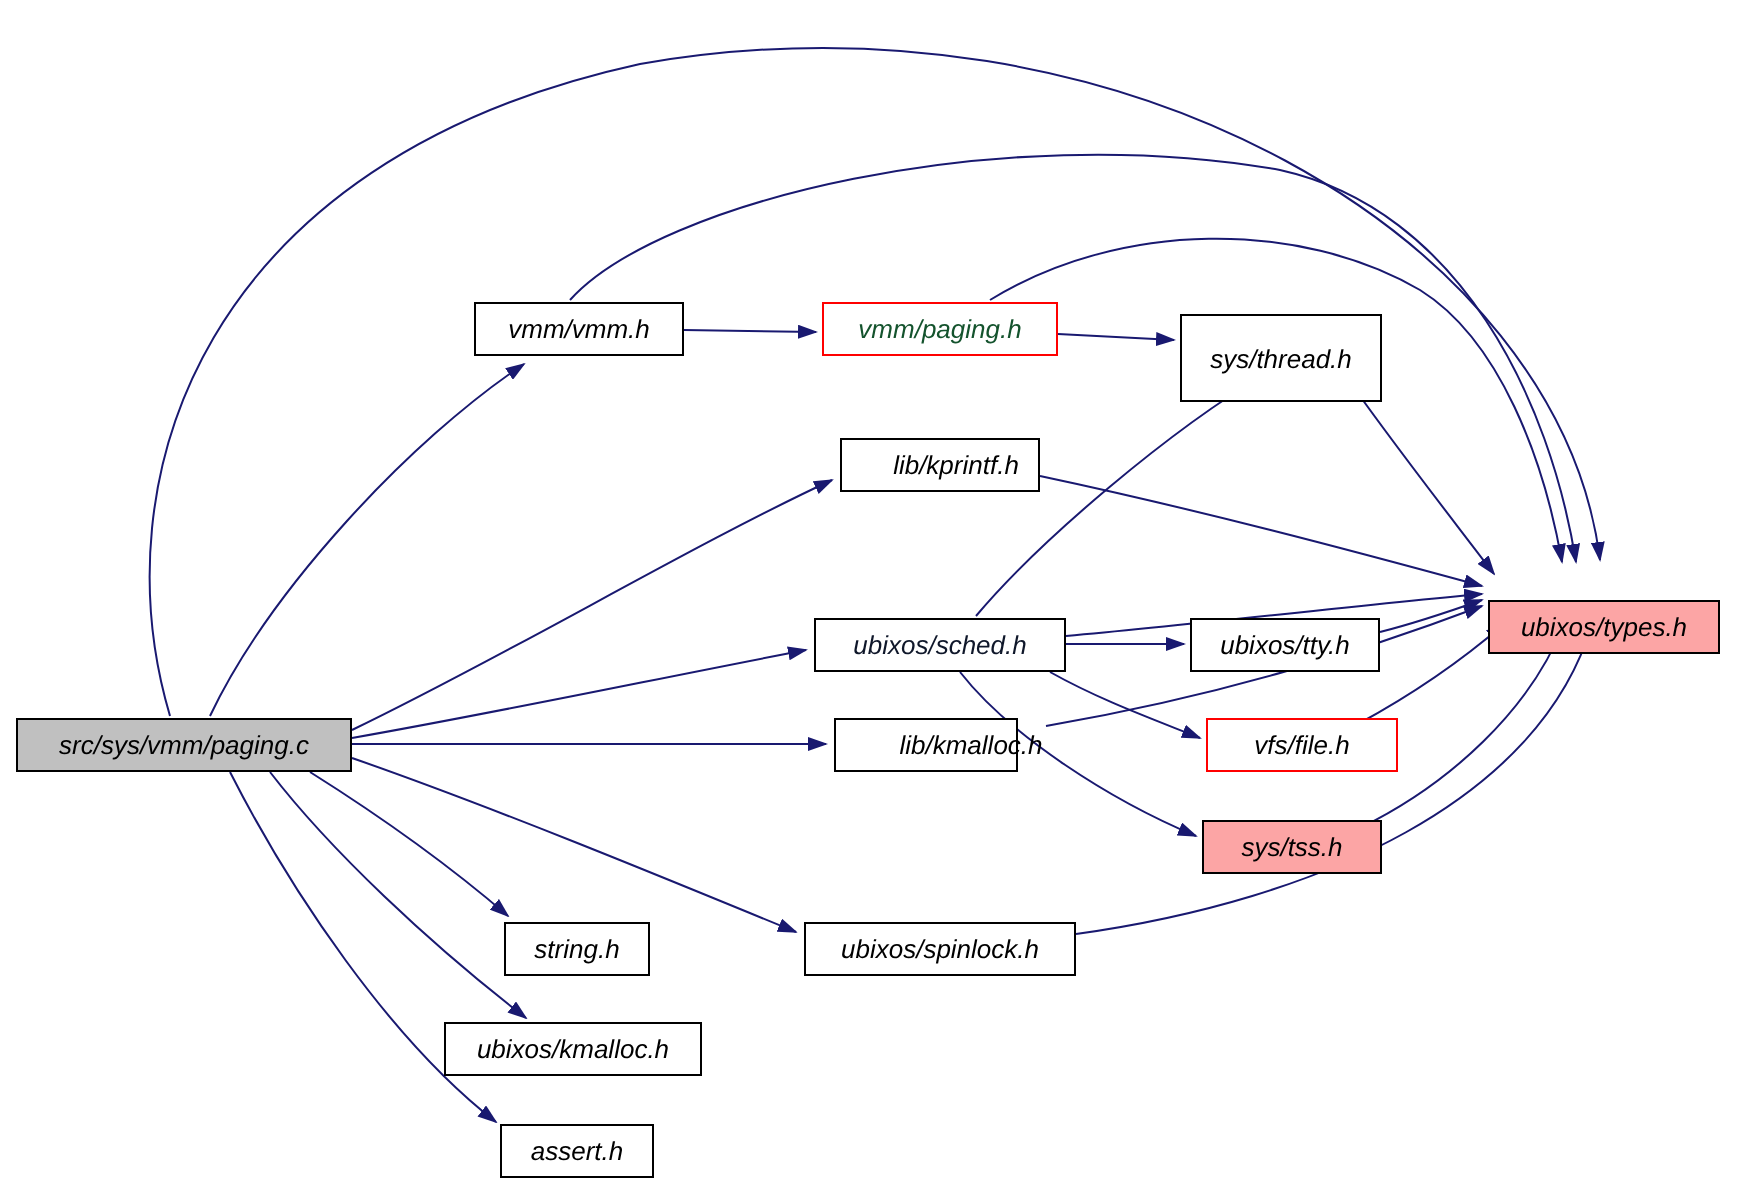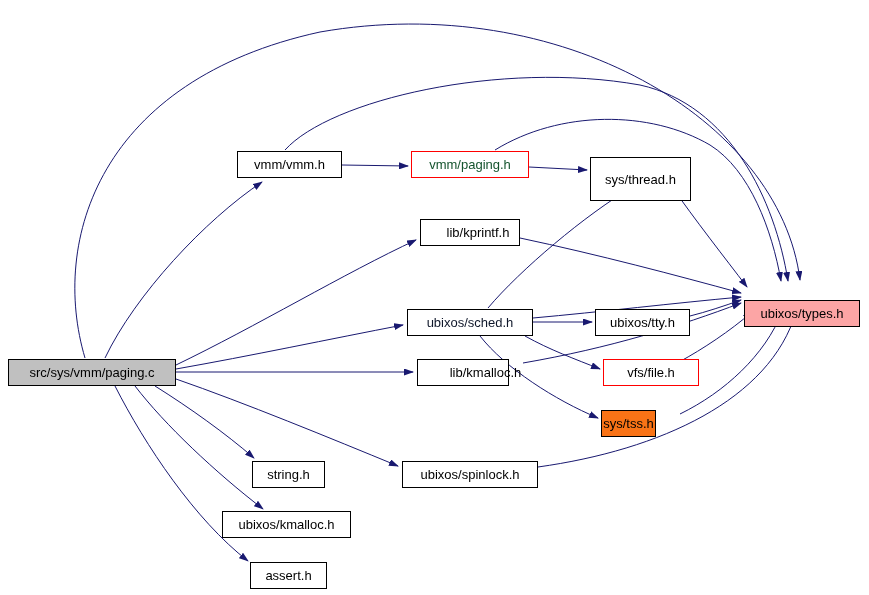--- a/index.html
+++ b/index.html
@@ -29,20 +29,21 @@
     box-sizing: border-box;
     border: 1px solid #000000;
     background: #ffffff;
     color: #000000;
     font-size: 13px;
     display: flex;
     align-items: center;
     justify-content: center;
     white-space: nowrap;
     cursor: pointer;
+    font-style: italic;
   }
   .node.main {
     background: #c0c0c0;
     cursor: default;
   }
   .node.red {
     border-color: #ff0000;
   }
 </style>
 </head>
@@ -87,19 +88,19 @@
       <div class="node main" style="left: 8px; top: 359px; width: 168px; height: 27px; border-color: rgb(0, 0, 0); background: rgb(192, 192, 192); color: rgb(0, 0, 0);">src/sys/vmm/paging.c</div>
       <div class="node" style="left: 237px; top: 151px; width: 105px; height: 27px; border-color: rgb(0, 0, 0); background: rgb(255, 255, 255); color: rgb(0, 0, 0);">vmm/vmm.h</div>
       <div class="node red" style="left: 411px; top: 151px; width: 118px; height: 27px; border-color: rgb(255, 0, 0); background: rgb(255, 255, 255); color: #14532d;">vmm/paging.h</div>
       <div class="node" style="left: 590px; top: 157px; width: 101px; height: 44px; border-color: rgb(0, 0, 0); background: rgb(255, 255, 255); color: rgb(0, 0, 0);">sys/thread.h</div>
       <div class="node" style="left: 420px; top: 219px; width: 100px; height: 27px; border-color: rgb(0, 0, 0); background: rgb(255, 255, 255); color: rgb(0, 0, 0); padding-left: 16px;">lib/kprintf.h</div>
       <div class="node" style="left: 744px; top: 300px; width: 116px; height: 27px; border-color: rgb(0, 0, 0); background: #fca5a5; color: rgb(0, 0, 0);">ubixos/types.h</div>
       <div class="node" style="left: 407px; top: 309px; width: 126px; height: 27px; border-color: rgb(0, 0, 0); background: rgb(255, 255, 255); color: #0f172a;">ubixos/sched.h</div>
       <div class="node" style="left: 595px; top: 309px; width: 95px; height: 27px; border-color: rgb(0, 0, 0); background: rgb(255, 255, 255); color: rgb(0, 0, 0);">ubixos/tty.h</div>
       <div class="node" style="left: 417px; top: 359px; width: 92px; height: 27px; border-color: rgb(0, 0, 0); background: rgb(255, 255, 255); color: rgb(0, 0, 0); padding-left: 45px;">lib/kmalloc.h</div>
       <div class="node red" style="left: 603px; top: 359px; width: 96px; height: 27px; border-color: rgb(255, 0, 0); background: rgb(255, 255, 255); color: rgb(0, 0, 0);">vfs/file.h</div>
-      <div class="node" style="left: 601px; top: 410px; width: 55px; height: 27px; border-color: rgb(0, 0, 0); background: #f97316; color: rgb(0, 0, 0);">sys/tss.h</div>
+      <div class="node" style="left: 601px; top: 410px; width: 90px; height: 27px; border-color: rgb(0, 0, 0); background: #fca5a5; color: rgb(0, 0, 0);">sys/tss.h</div>
       <div class="node" style="left: 252px; top: 461px; width: 73px; height: 27px; border-color: rgb(0, 0, 0); background: rgb(255, 255, 255); color: rgb(0, 0, 0);">string.h</div>
       <div class="node" style="left: 402px; top: 461px; width: 136px; height: 27px; border-color: rgb(0, 0, 0); background: rgb(255, 255, 255); color: rgb(0, 0, 0);">ubixos/spinlock.h</div>
       <div class="node" style="left: 222px; top: 511px; width: 129px; height: 27px; border-color: rgb(0, 0, 0); background: rgb(255, 255, 255); color: rgb(0, 0, 0);">ubixos/kmalloc.h</div>
       <div class="node" style="left: 250px; top: 562px; width: 77px; height: 27px; border-color: rgb(0, 0, 0); background: rgb(255, 255, 255); color: rgb(0, 0, 0);">assert.h</div>
     </div>
 </div>
 
 </body></html>

